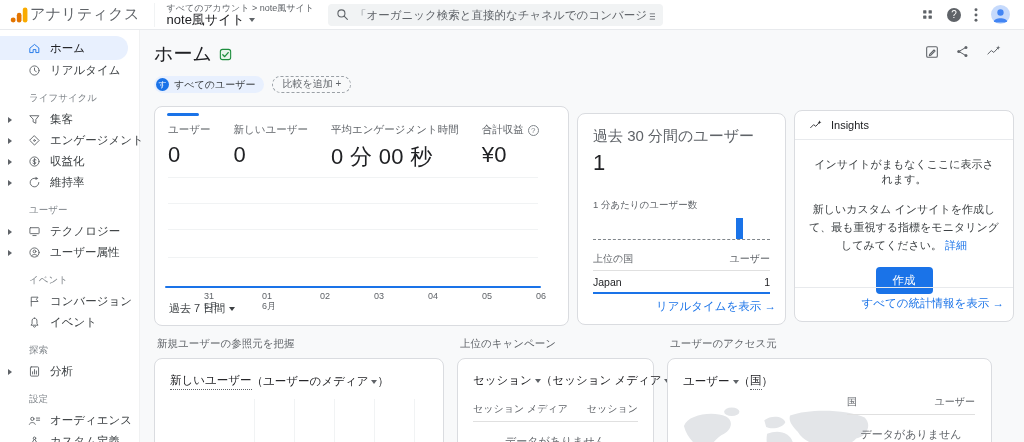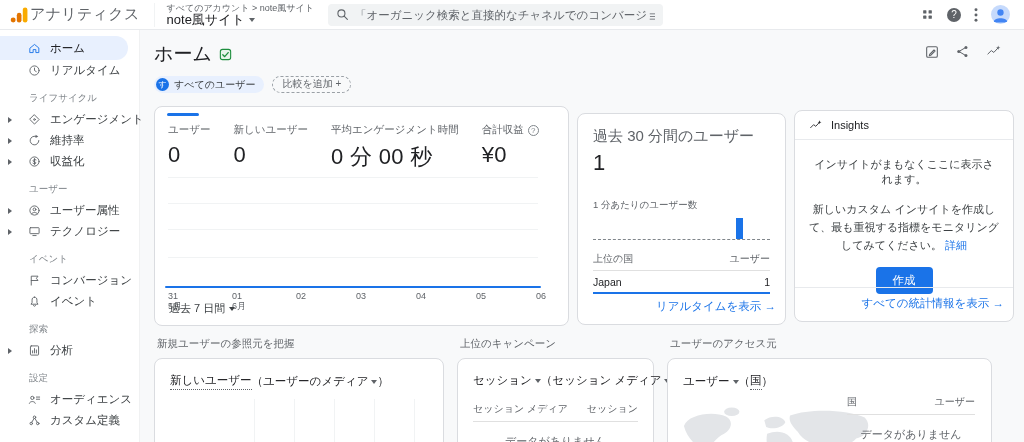--- a/index.html
+++ b/index.html
@@ -66,21 +66,21 @@
   .metrics { display:flex; gap:23px; padding:16px 16px 0 13px; }
   .metric-label { font-size:10.5px; color:#5f6368; white-space:nowrap; display:flex; align-items:center; }
   .metric-value { font-size:22px; color:#202124; margin-top:5px; letter-spacing:.3px; }
   .qmark { margin-left:4px; width:11px; height:11px; border-radius:50%; border:1px solid #80868b;
     color:#80868b; font-size:8px; line-height:10px; text-align:center; display:inline-block; }
   .chart { position:absolute; left:13px; right:30px; top:70px; height:111px; }
   .gridline { position:absolute; left:0; right:0; height:1px; background:#f1f3f4; }
   .zeroline { position:absolute; left:-3px; right:-3px; bottom:0; height:2px; background:#1a73e8; border-radius:1px; }
   .x-ticks { position:absolute; left:13px; right:22px; top:184px; display:flex; justify-content:space-between; }
   .tick { font-size:9px; color:#5f6368; line-height:10px; text-align:left; }
-  .tick span { display:block; }
+  .tick span { display:block;margin-left:36px; }
   .tick span:empty { display:none; }
   .date-range { position:absolute; left:14px; bottom:9px; font-size:11px; color:#3c4043; display:flex; align-items:center; cursor:pointer; }
   .caret-down { width:0; height:0; border-left:3.5px solid transparent; border-right:3.5px solid transparent;
     border-top:4px solid currentColor; display:inline-block; margin-left:4px; }
 
   
   .card-b-pad { padding:13px 15px 0; }
   .rt-title { font-size:15px; color:#5f6368; }
   .rt-value { font-size:22px; color:#202124; margin-top:4px; }
   .rt-sub { font-size:9.5px; color:#5f6368; margin-top:23px; }
@@ -194,77 +194,86 @@
         <svg width="13" height="13" viewBox="0 0 24 24">
           <circle cx="12" cy="12" r="8.5"></circle>
           <path d="M12 7.5 V12 L15.2 14"></path>
         </svg>
       </span>
     <span class="nav-label">リアルタイム</span>
   </div>
 
   <div class="nav-header">ライフサイクル</div>
 
+  <div class="nav-item">
+    <span class="nav-caret"></span>
+    <span class="nav-ico">
+        <svg width="13" height="13" viewBox="0 0 24 24">
+          <path d="M4 5 H20 L14.5 12 V19 L9.5 16.5 V12 Z"></path>
+        </svg>
+      </span>
+    <span class="nav-label">集客</span>
+  </div>
 
   <div class="nav-item">
     <span class="nav-caret"></span>
     <span class="nav-ico">
         <svg width="13" height="13" viewBox="0 0 24 24">
           <path d="M12 3.5 L20.5 12 L12 20.5 L3.5 12 Z"></path>
           <circle cx="12" cy="12" r="1.6"></circle>
         </svg>
       </span>
     <span class="nav-label">エンゲージメント</span>
   </div>
 
   <div class="nav-item">
     <span class="nav-caret"></span>
     <span class="nav-ico">
         <svg width="13" height="13" viewBox="0 0 24 24">
+          <circle cx="12" cy="12" r="8.5"></circle>
+          <path d="M12 6.5 V17.5 M14.8 9 C11.5 7.5 9.3 9 9.3 10.7 C9.3 13.4 14.7 12.2 14.7 14.6 C14.7 16.6 11 16.7 9.2 15.2"></path>
+        </svg>
+      </span>
+    <span class="nav-label">収益化</span>
+  </div>
+
+  <div class="nav-item">
+    <span class="nav-caret"></span>
+    <span class="nav-ico">
+        <svg width="13" height="13" viewBox="0 0 24 24">
           <path d="M20 12 A8 8 0 1 1 14 4.3"></path>
           <path d="M14 1.5 L14 7.5 L19 4.5 Z" fill="#5f6368" stroke="none"></path>
         </svg>
       </span>
     <span class="nav-label">維持率</span>
   </div>
 
-  <div class="nav-item">
-    <span class="nav-caret"></span>
-    <span class="nav-ico">
-        <svg width="13" height="13" viewBox="0 0 24 24">
-          <circle cx="12" cy="12" r="8.5"></circle>
-          <path d="M12 6.5 V17.5 M14.8 9 C11.5 7.5 9.3 9 9.3 10.7 C9.3 13.4 14.7 12.2 14.7 14.6 C14.7 16.6 11 16.7 9.2 15.2"></path>
-        </svg>
-      </span>
-    <span class="nav-label">収益化</span>
-  </div>
-
   <div class="nav-header">ユーザー</div>
+
+  <div class="nav-item">
+    <span class="nav-caret"></span>
+    <span class="nav-ico">
+        <svg width="13" height="13" viewBox="0 0 24 24">
+          <rect x="3.5" y="5" width="17" height="11" rx="1"></rect>
+          <path d="M9 19.5 H15"></path>
+        </svg>
+      </span>
+    <span class="nav-label">テクノロジー</span>
+  </div>
 
   <div class="nav-item">
     <span class="nav-caret"></span>
     <span class="nav-ico">
         <svg width="13" height="13" viewBox="0 0 24 24">
           <circle cx="12" cy="12" r="8.5"></circle>
           <circle cx="12" cy="10" r="2.6"></circle>
           <path d="M6.5 18.5 C8 14.5 16 14.5 17.5 18.5"></path>
         </svg>
       </span>
     <span class="nav-label">ユーザー属性</span>
-  </div>
-
-  <div class="nav-item">
-    <span class="nav-caret"></span>
-    <span class="nav-ico">
-        <svg width="13" height="13" viewBox="0 0 24 24">
-          <rect x="3.5" y="5" width="17" height="11" rx="1"></rect>
-          <path d="M9 19.5 H15"></path>
-        </svg>
-      </span>
-    <span class="nav-label">テクノロジー</span>
   </div>
 
   <div class="nav-header">イベント</div>
 
   <div class="nav-item">
     <span class="nav-ico">
         <svg width="13" height="13" viewBox="0 0 24 24">
           <path d="M6 20.5 V4 H18.5 L15.5 8 L18.5 12 H6"></path>
         </svg>
       </span>

